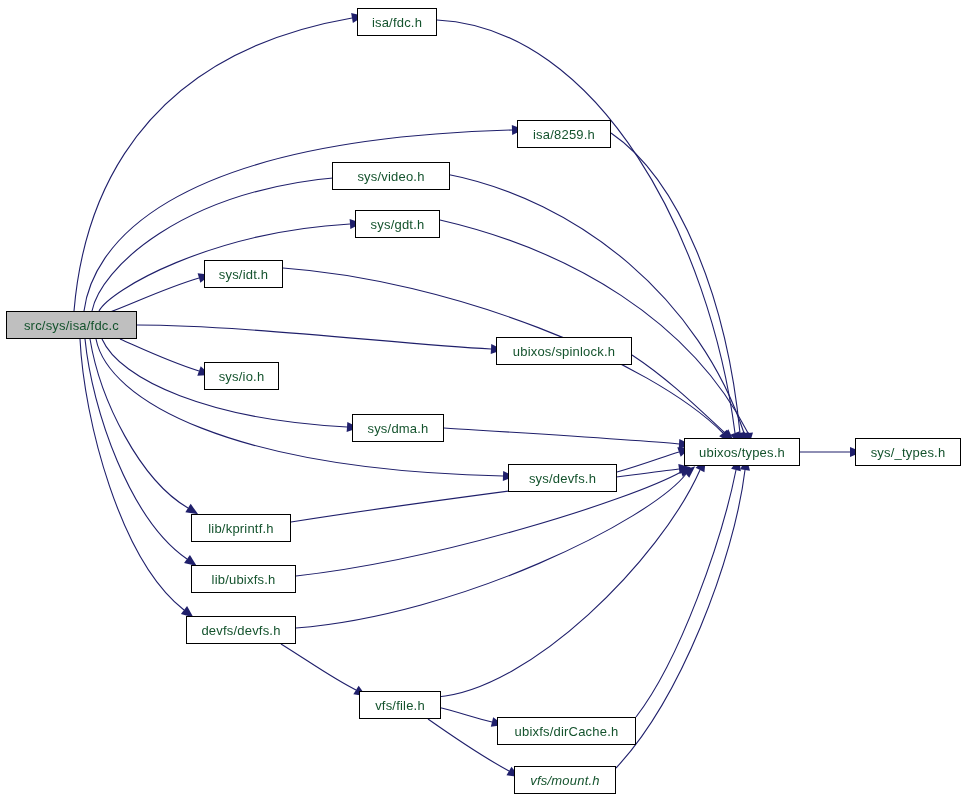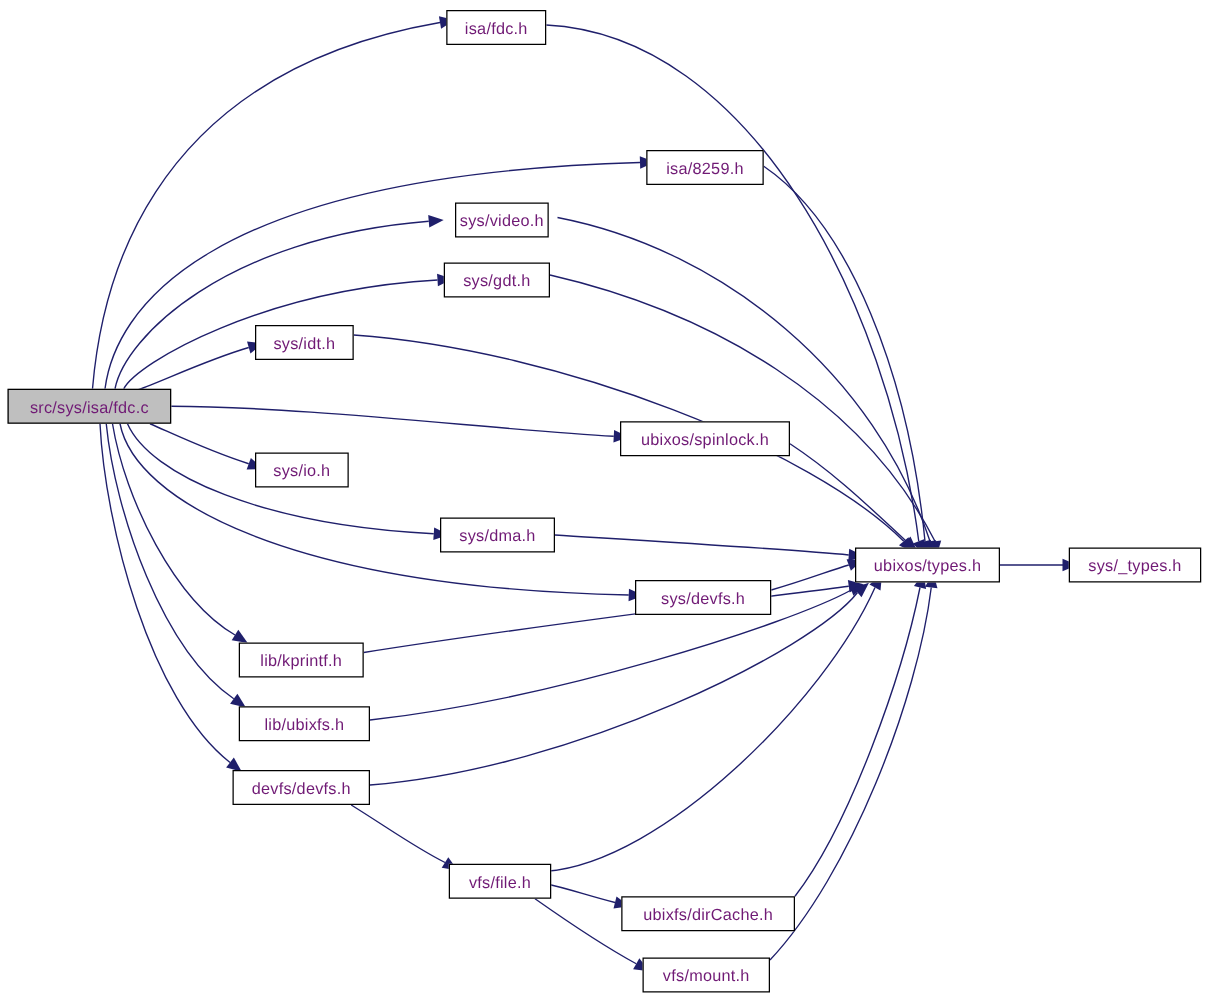--- a/index.html
+++ b/index.html
@@ -40,21 +40,21 @@
     align-items: center;
     justify-content: center;
     white-space: nowrap;
   }
   .node-box.is-root {
     background: #bfbfbf;
   }
   .node-label {
     font-family: "Liberation Sans", sans-serif;
     font-size: 13px;
-    color: #701a75;
+    color: #14532d;
     letter-spacing: 0.2px;
     line-height: 1;
     user-select: none;
   }
 </style>
 </head>
 <body>
 
 <div id="graph-root">
   <svg class="graph-canvas" viewBox="0 0 965 800" xmlns="http://www.w3.org/2000/svg">
@@ -128,21 +128,21 @@
   <div id="nodes-layer">
       <div class="node-box is-root" style="left: 6px; top: 311px; width: 131px; height: 28px;">
         <span class="node-label">src/sys/isa/fdc.c</span>
       </div>
       <div class="node-box" style="left: 357px; top: 8px; width: 80px; height: 28px;">
         <span class="node-label">isa/fdc.h</span>
       </div>
       <div class="node-box" style="left: 517px; top: 120px; width: 94px; height: 28px; text-align: center;">
         <span class="node-label">isa/8259.h</span>
       </div>
-      <div class="node-box" style="left: 364px; top: 162px; width: 75px; height: 28px;">
+      <div class="node-box" style="left: 332px; top: 162px; width: 118px; height: 28px;">
         <span class="node-label">sys/video.h</span>
       </div>
       <div class="node-box" style="left: 355px; top: 210px; width: 85px; height: 28px;">
         <span class="node-label">sys/gdt.h</span>
       </div>
       <div class="node-box" style="left: 204px; top: 260px; width: 79px; height: 28px;">
         <span class="node-label">sys/idt.h</span>
       </div>
       <div class="node-box" style="left: 496px; top: 337px; width: 136px; height: 28px;">
         <span class="node-label">ubixos/spinlock.h</span>
@@ -170,17 +170,17 @@
       </div>
       <div class="node-box" style="left: 186px; top: 616px; width: 110px; height: 28px;">
         <span class="node-label">devfs/devfs.h</span>
       </div>
       <div class="node-box" style="left: 359px; top: 691px; width: 82px; height: 28px;">
         <span class="node-label">vfs/file.h</span>
       </div>
       <div class="node-box" style="left: 497px; top: 717px; width: 139px; height: 28px;">
         <span class="node-label">ubixfs/dirCache.h</span>
       </div>
-      <div class="node-box" style="left: 514px; top: 766px; width: 102px; height: 28px;">
+      <div class="node-box" style="left: 514px; top: 766px; width: 102px; height: 28px; font-style: italic;">
         <span class="node-label">vfs/mount.h</span>
       </div>
     </div>
 </div>
 
 </body></html>

